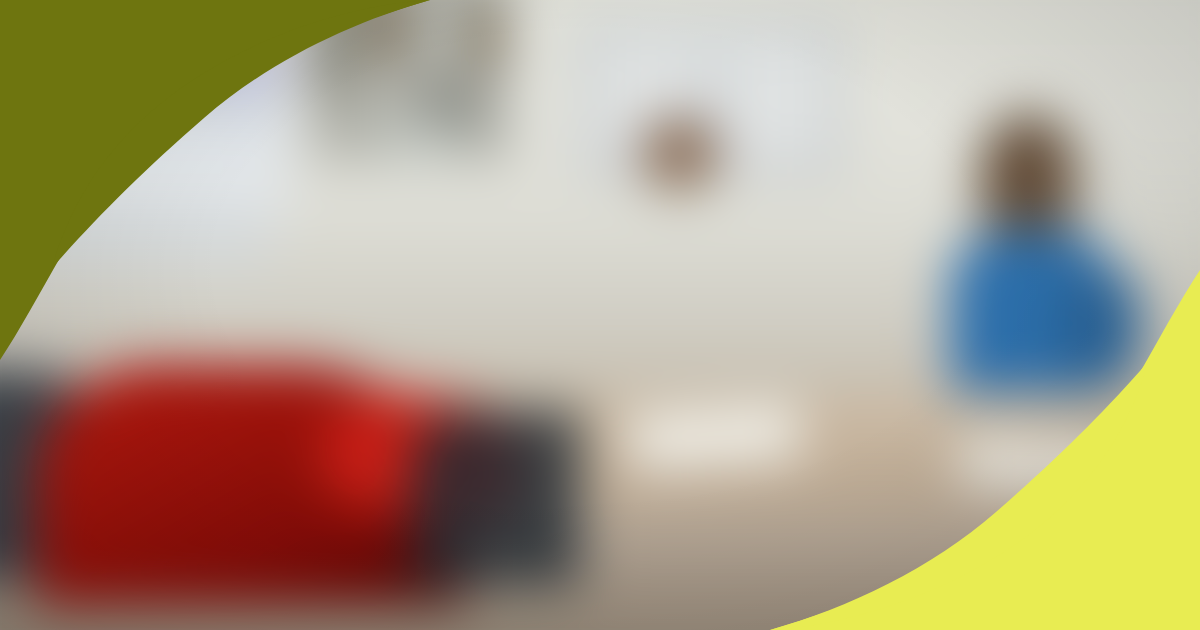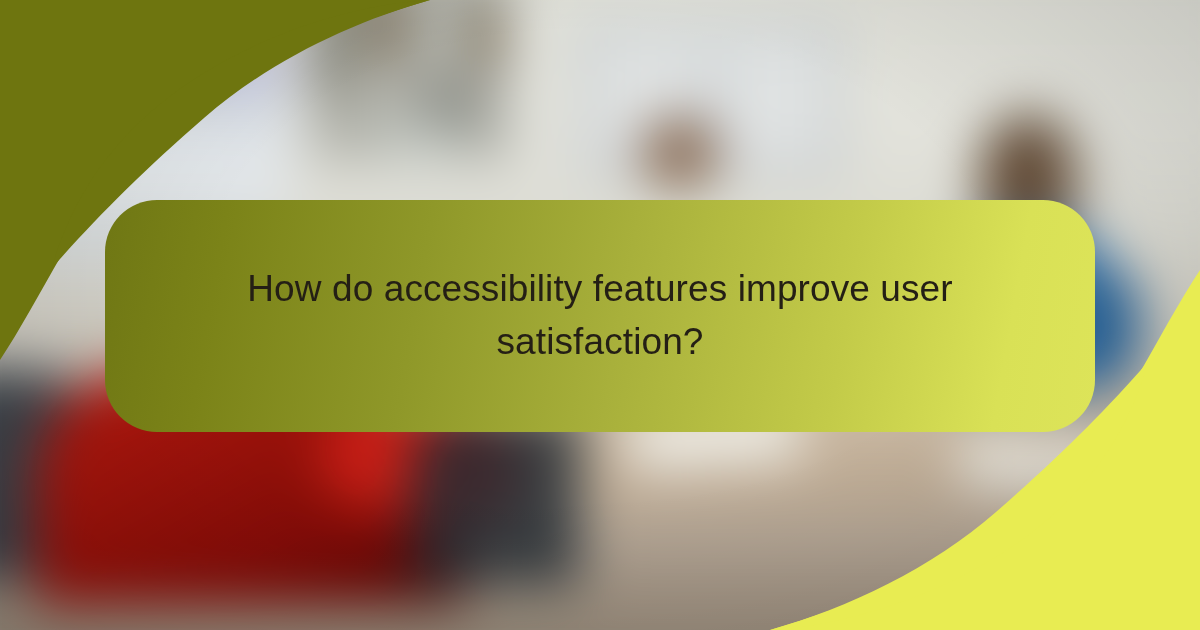--- a/index.html
+++ b/index.html
@@ -375,17 +375,14 @@
 
     <path fill="#6E750F" d="M0,318 C48,300 92,292 140,292 L430,292 L430,0 L404,0
              C340,34 250,88 178,152 C120,204 56,274 0,330 Z" opacity="0"></path>
 
     <path fill="#E8EC52" d="M1200,630 L770,630 C870,600 990,555 1065,480 C1115,430 1160,330 1200,270 Z"></path>
 
     <path fill="#E8EC52" d="M1148,362 C1128,435 1082,502 1004,552 C930,600 840,626 770,630
              C848,608 932,568 996,512 C1058,458 1104,412 1148,362 Z"></path>
   </svg>
 
-  <div class="question-card">
-    <div class="question-text">How do accessibility features improve user satisfaction?</div>
-  </div>
 
 </div>
 
 </body></html>

